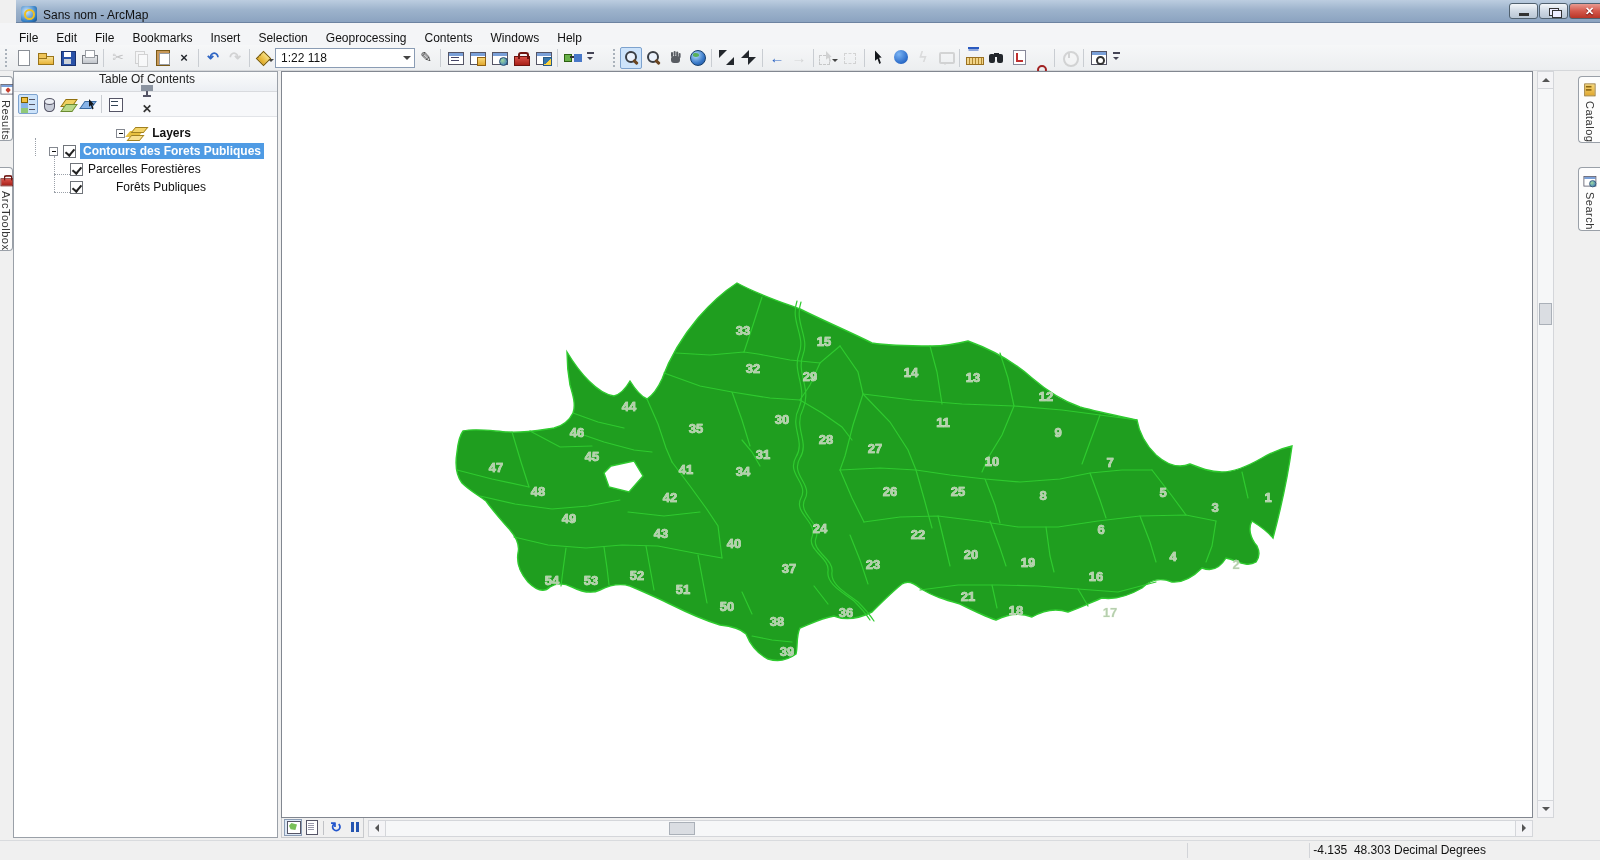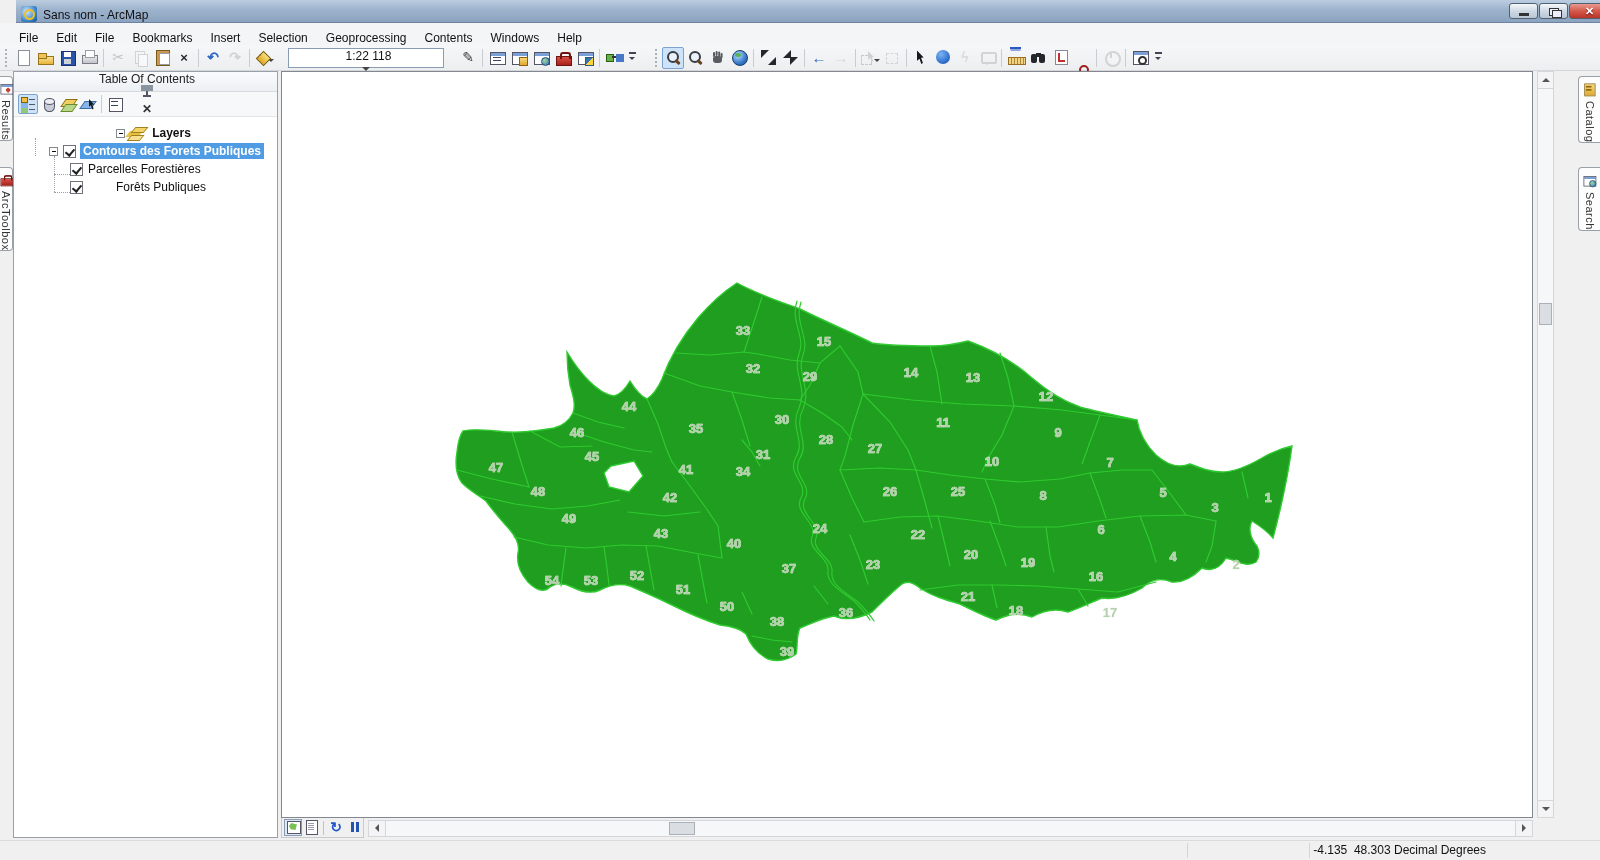--- a/index.html
+++ b/index.html
@@ -115,22 +115,22 @@
   .ic-find-route::before { left:3px; top:1px; width:11px; height:13px; background:#fff; border:1px solid #889; }
   .ic-find-route::after { left:6px; top:4px; width:5px; height:7px; border-left:2px solid #c03030; border-bottom:2px solid #c03030; }
   .ic-go-to-xy { font-weight:bold; font-size:8px; color:#16328c; line-height:26px; letter-spacing:0.5px;margin-top:32px; }
   .ic-go-to-xy::before { left:5px; top:0px; width:6px; height:6px; border:2px solid #a02020; border-radius:50%; }
   .ic-time-slider::before { left:2px; top:2px; width:12px; height:12px; border:2px solid #b0b4b8; border-radius:50%; background:#f6f6f6; }
   .ic-time-slider::after { left:7.5px; top:4px; width:2px; height:5px; background:#b0b4b8; }
   .ic-viewer-window::before { left:1px; top:2px; width:14px; height:12px; border:1px solid #556; background:linear-gradient(#7aa0d8 0 3px, #fff 3px); }
   .ic-viewer-window::after { left:6px; top:7px; width:5px; height:5px; border:2px solid #333; border-radius:50%; }
 
   
-  #scale-combo { width:156px; height:20px; background:#fff; border:1px solid #8a9cb4; margin:0 13px;
-    display:flex; align-items:center; position:relative;flex-direction:column; }
+  #scale-combo { width:140px; height:20px; background:#fff; border:1px solid #8a9cb4; margin:0 0;
+    display:flex; align-items:center; position:relative; }
   #scale-value { font-size:12px; padding-left:5px; flex:1; color:#111; }
   #scale-drop { width:15px; height:18px; display:flex; align-items:center; justify-content:center; }
   #scale-drop::after { content:""; border:4px solid transparent; border-top-color:#444; margin-top:4px; }
 
   
   .dock-strip { position:absolute; top:71px; bottom:22px; background:#f0f0f0; }
   #left-strip { left:0; width:13px; }
   #right-strip { right:0; width:24px; }
   .vtab { position:absolute; background:#fdfdfd; border:1px solid #9aa0a8; display:flex; flex-direction:column; align-items:center; padding-top:3px; }
   #left-strip .vtab { left:0; width:13px; border-left:none; border-radius:0 4px 4px 0; }

